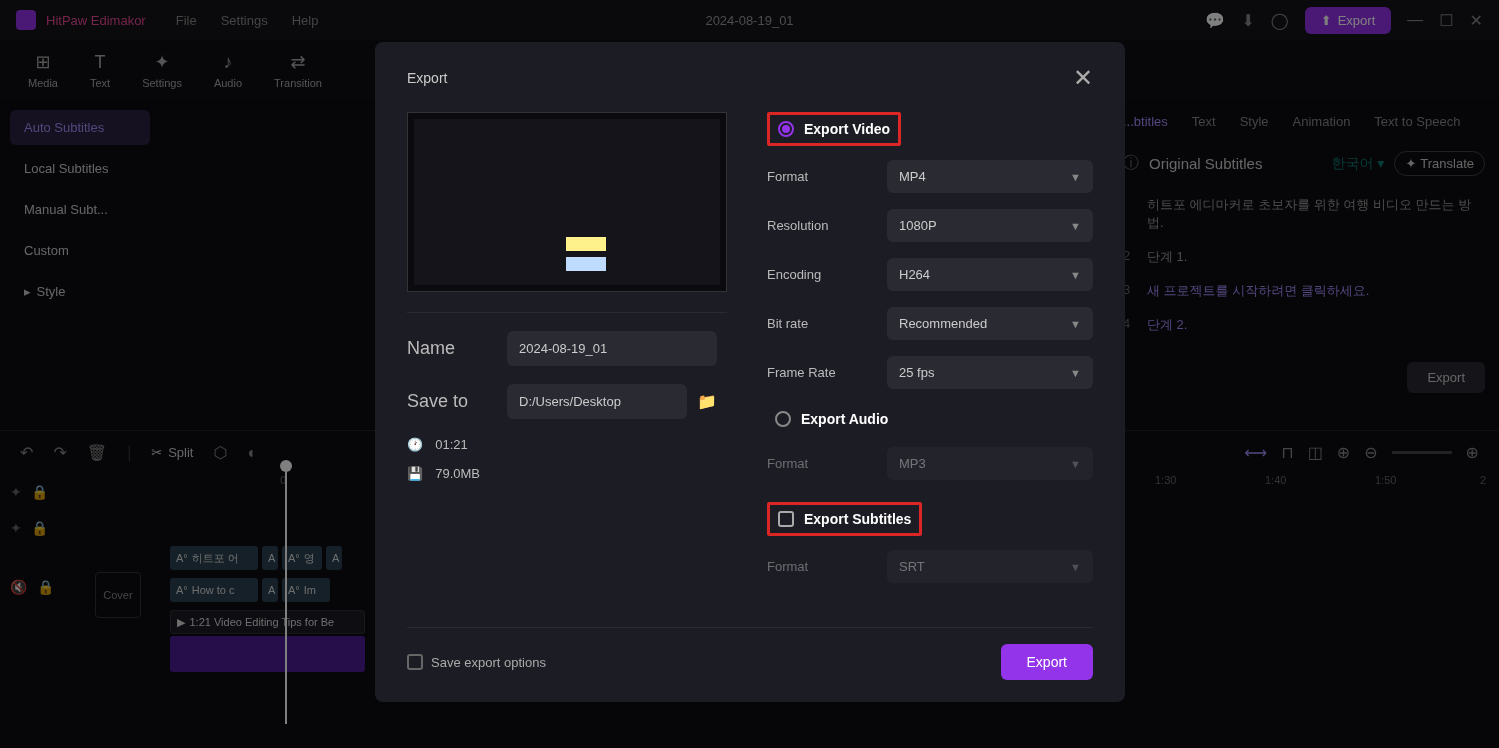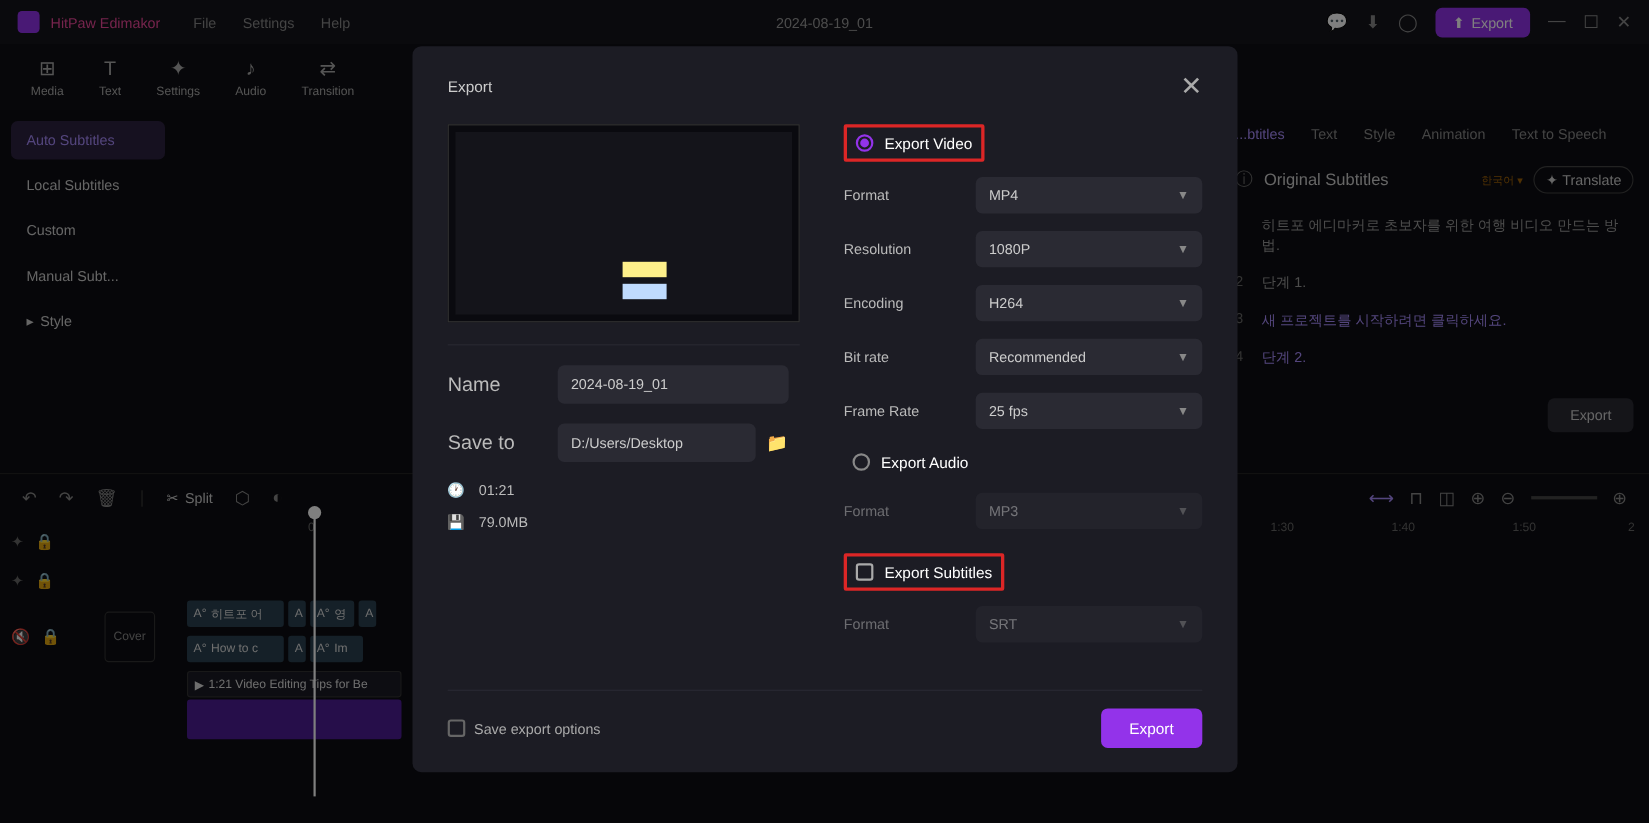--- a/index.html
+++ b/index.html
@@ -31,21 +31,21 @@
     
     .center-panel { flex: 1; padding: 30px 40px; }
     
     
     .right-panel { width: 390px; padding: 14px; }
     .right-tabs { display: flex; gap: 24px; font-size: 13px; padding-bottom: 10px; }
     .right-tab { color: #888; cursor: pointer; }
     .right-tab.active { color: #a78bfa; }
     .orig-sub-row { display: flex; align-items: center; gap: 10px; padding: 12px 0; }
     .orig-label { font-size: 15px; color: #ccc; flex: 1; }
-    .lang-sel { font-size: 10px; color: #a16207; }
+    .lang-sel { font-size: 14px; color: #0f766e; }
     .translate-btn { border: 1px solid #444; border-radius: 16px; padding: 4px 10px; font-size: 13px; color: #ccc; display: flex; align-items: center; gap: 4px; cursor: pointer; }
     .sub-row { display: flex; gap: 12px; padding: 8px 0; font-size: 13px; }
     .sub-num { color: #666; width: 12px; }
     .sub-text { color: #999; }
     .sub-text.sel { color: #a78bfa; }
     .export-side-btn { margin-top: 20px; margin-left: auto; display: block; background: #2a2a33; border: none; color: #ccc; padding: 8px 20px; border-radius: 6px; font-size: 13px; cursor: pointer; }
     
     
     .timeline-bar { height: 44px; display: flex; align-items: center; padding: 0 20px; gap: 20px; border-top: 1px solid #222; }
     .tl-icon { color: #888; font-size: 16px; cursor: pointer; }
@@ -80,21 +80,21 @@
     .folder-icon { margin-left: 10px; color: #888; font-size: 16px; cursor: pointer; }
     .meta-row { display: flex; align-items: center; gap: 12px; font-size: 13px; color: #bbb; margin-top: 14px; }
     .meta-icon { color: #888; }
     
     .modal-right { flex: 1; }
     .radio-section { display: flex; align-items: center; gap: 10px; padding: 6px 8px; margin-bottom: 14px; }
     .radio-section.highlighted { border: 3px solid #dc2626; border-radius: 2px; display: inline-flex; }
     .radio-circle { width: 16px; height: 16px; border: 2px solid #888; border-radius: 50%; position: relative; }
     .radio-circle.checked { border-color: #9333ea; }
     .radio-circle.checked::after { content: ''; position: absolute; inset: 2px; background: #9333ea; border-radius: 50%; }
-    .radio-label { font-size: 14px; color: #fff; font-weight: 400; }
+    .radio-label { font-size: 14px; color: #fff; font-weight: 700; }
     .check-square { width: 16px; height: 16px; border: 2px solid #aaa; border-radius: 3px; }
     .opt-row { display: flex; align-items: center; margin-bottom: 16px; }
     .opt-label { width: 120px; font-size: 13px; color: #bbb; }
     .opt-select { flex: 1; background: #2a2a33; border-radius: 6px; padding: 9px 12px; color: #ccc; font-size: 13px; display: flex; justify-content: space-between; align-items: center; cursor: pointer; }
     .opt-select.disabled { opacity: 0.5; }
     .chev { color: #888; font-size: 11px; }
     
     .modal-footer { display: flex; align-items: center; padding-top: 16px; border-top: 1px solid #2a2a33; }
     .save-opts { display: flex; align-items: center; gap: 8px; font-size: 13px; color: #aaa; }
     .export-main-btn { margin-left: auto; background: #9333ea; color: #fff; border: none; padding: 10px 26px; border-radius: 6px; font-size: 14px; cursor: pointer; }
@@ -145,22 +145,22 @@
   <div class="tool-item">
       <span class="tool-icon">⇄</span>
       <span class="tool-label">Transition</span>
     </div>
 </div>
 
 <div class="main">
   <div class="sidebar">
     <div class="side-item active">Auto Subtitles</div>
     <div class="side-item">Local Subtitles</div>
+    <div class="side-item">Manual Subt...</div>
     <div class="side-item">Custom</div>
-    <div class="side-item">Manual Subt...</div>
     <div class="side-item style-item">
         <span>▸</span>
         <span>Style</span>
       </div>
   </div>
 
   <div class="center-panel">
     <div style="text-align:center;color:#888;font-size:13px;margin-top:60px">Recognizing human</div>
     <div style="text-align:center;color:#888;font-size:13px">automatic</div>
     <div style="text-align:center;color:#aaa;font-size:13px;margin-top:30px">Translate Subt</div>
@@ -231,21 +231,21 @@
       <span>✦</span>
       <span>🔒</span>
     </div>
     <div style="display:flex;gap:10px;color:#666;font-size:14px">
       <span>✦</span>
       <span>🔒</span>
     </div>
     <div style="display:flex;gap:10px;color:#666;font-size:14px;align-items:center">
       <span>🔇</span>
       <span>🔒</span>
-      <div class="cover-box" style="margin-top:0;margin-left:30px">Cover</div>
+      <div class="cover-box" style="margin-top:16px;margin-left:30px">Cover</div>
     </div>
   </div>
   <div class="timeline-tracks">
     <div class="playhead"></div>
     <div class="ruler">
       <span class="ruler-mark" style="left:110px">0</span>
       <span class="ruler-mark" style="left:985px">1:30</span>
       <span class="ruler-mark" style="left:1095px">1:40</span>
       <span class="ruler-mark" style="left:1205px">1:50</span>
       <span class="ruler-mark" style="left:1310px">2</span>

